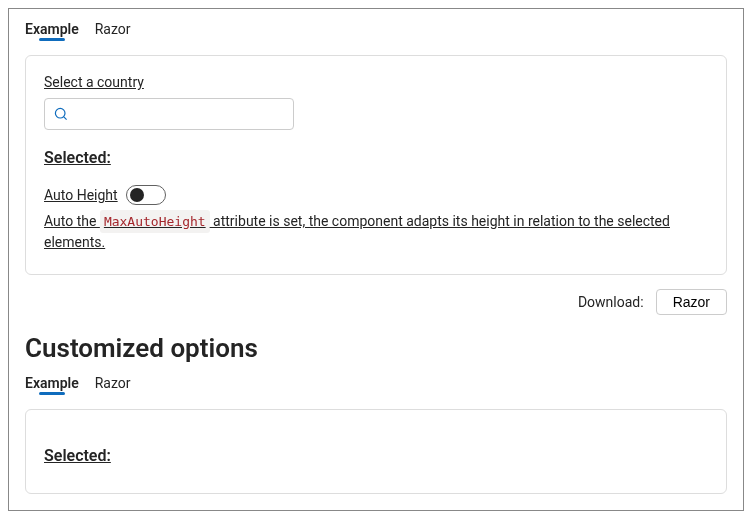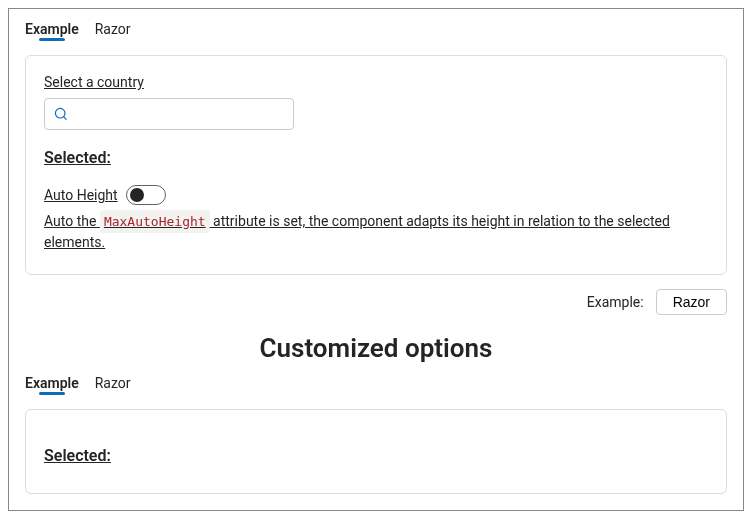--- a/index.html
+++ b/index.html
@@ -130,21 +130,20 @@
   background: #fff;
   padding: 4px 16px;
   border-radius: 4px;
   font-size: 14px;
   cursor: pointer;
 }
 h2.section-heading {
   font-size: 26px;
   font-weight: 600;
   margin-top: 18px;
-  text-align: center;
 }
 .person-icon-svg { width: 16px; height: 16px; color: #0f6cbd; }
 .underline-combo {
   display: flex;
   align-items: center;
   border: none;
   border-bottom: 1px solid #888;
   height: 30px;
   padding: 0 4px 0 2px;
   background: #fff;
@@ -192,21 +191,21 @@
         <div class="switch-thumb"></div>
       </div>
     </div>
 
     <div class="description-line">
       <span>Auto the </span><code class="inline">MaxAutoHeight</code><span> attribute is set, the component adapts its height in relation to the selected elements.</span>
     </div>
   </div>
 
   <div class="download-row">
-    <span>Example:</span>
+    <span>Download:</span>
     <button class="download-btn">Razor</button>
   </div>
 
   <h2 class="section-heading">Customized options</h2>
 
   <div class="tabs">
     <div class="tab active">
       <span>Example</span>
       <span class="tab-underline"></span>
     </div>

